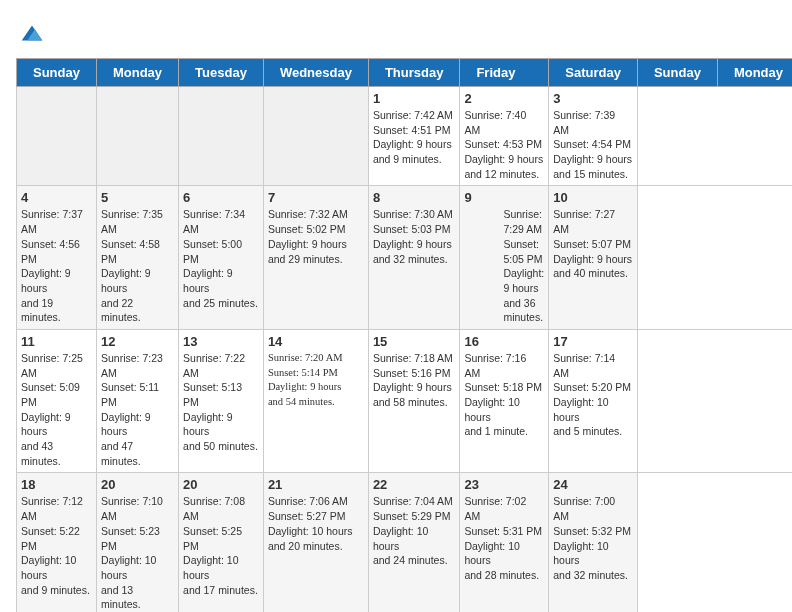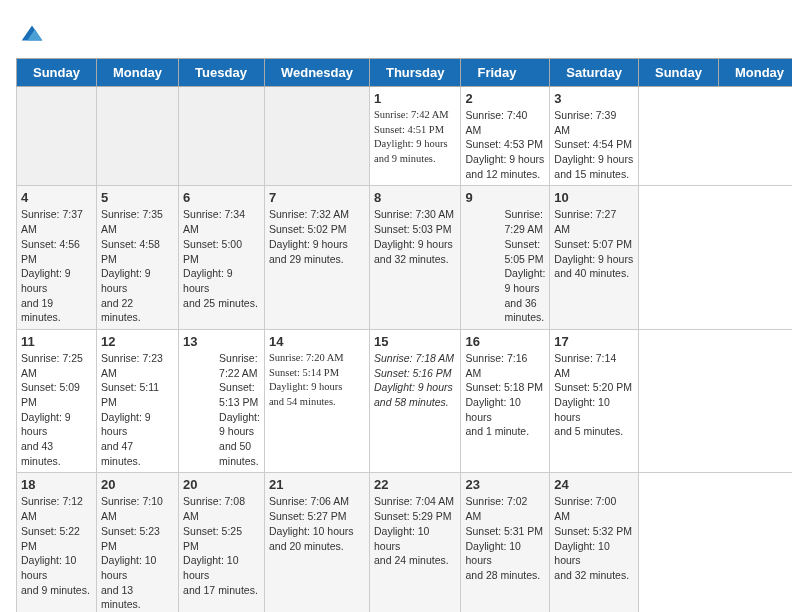--- a/index.html
+++ b/index.html
@@ -141,21 +141,21 @@
       </tr>
   </thead>
   <tbody id="calendar-body">
   <tr>
         <td class="empty-cell"></td>
         <td class="empty-cell"></td>
         <td class="empty-cell"></td>
         <td class="empty-cell"></td>
         <td>
           <span class="day-number">1</span>
-          <div class="day-info" style="white-space: pre-line; font-family: Liberation Serif, serif;">Sunrise: 7:42 AM
+          <div class="day-info" style="white-space: pre-line;">Sunrise: 7:42 AM
 Sunset: 4:51 PM
 Daylight: 9 hours
 and 9 minutes.</div>
         </td>
         <td>
           <span class="day-number">2</span>
           <div class="day-info" style="white-space: pre-line;">Sunrise: 7:40 AM
 Sunset: 4:53 PM
 Daylight: 9 hours
 and 12 minutes.</div>
@@ -229,35 +229,35 @@
         </td>
         <td>
           <span class="day-number">12</span>
           <div class="day-info" style="white-space: pre-line;">Sunrise: 7:23 AM
 Sunset: 5:11 PM
 Daylight: 9 hours
 and 47 minutes.</div>
         </td>
         <td>
           <span class="day-number">13</span>
-          <div class="day-info" style="white-space: pre-line; margin-left: 36px;">Sunrise: 7:22 AM
+          <div class="day-info" style="white-space: pre-line;">Sunrise: 7:22 AM
 Sunset: 5:13 PM
 Daylight: 9 hours
 and 50 minutes.</div>
         </td>
         <td>
           <span class="day-number">14</span>
           <div class="day-info" style="white-space: pre-line; font-family: Liberation Serif, serif;">Sunrise: 7:20 AM
 Sunset: 5:14 PM
 Daylight: 9 hours
 and 54 minutes.</div>
         </td>
         <td>
           <span class="day-number">15</span>
-          <div class="day-info" style="white-space: pre-line; font-style: italic;">Sunrise: 7:18 AM
+          <div class="day-info" style="white-space: pre-line;">Sunrise: 7:18 AM
 Sunset: 5:16 PM
 Daylight: 9 hours
 and 58 minutes.</div>
         </td>
         <td>
           <span class="day-number">16</span>
           <div class="day-info" style="white-space: pre-line;">Sunrise: 7:16 AM
 Sunset: 5:18 PM
 Daylight: 10 hours
 and 1 minute.</div>

